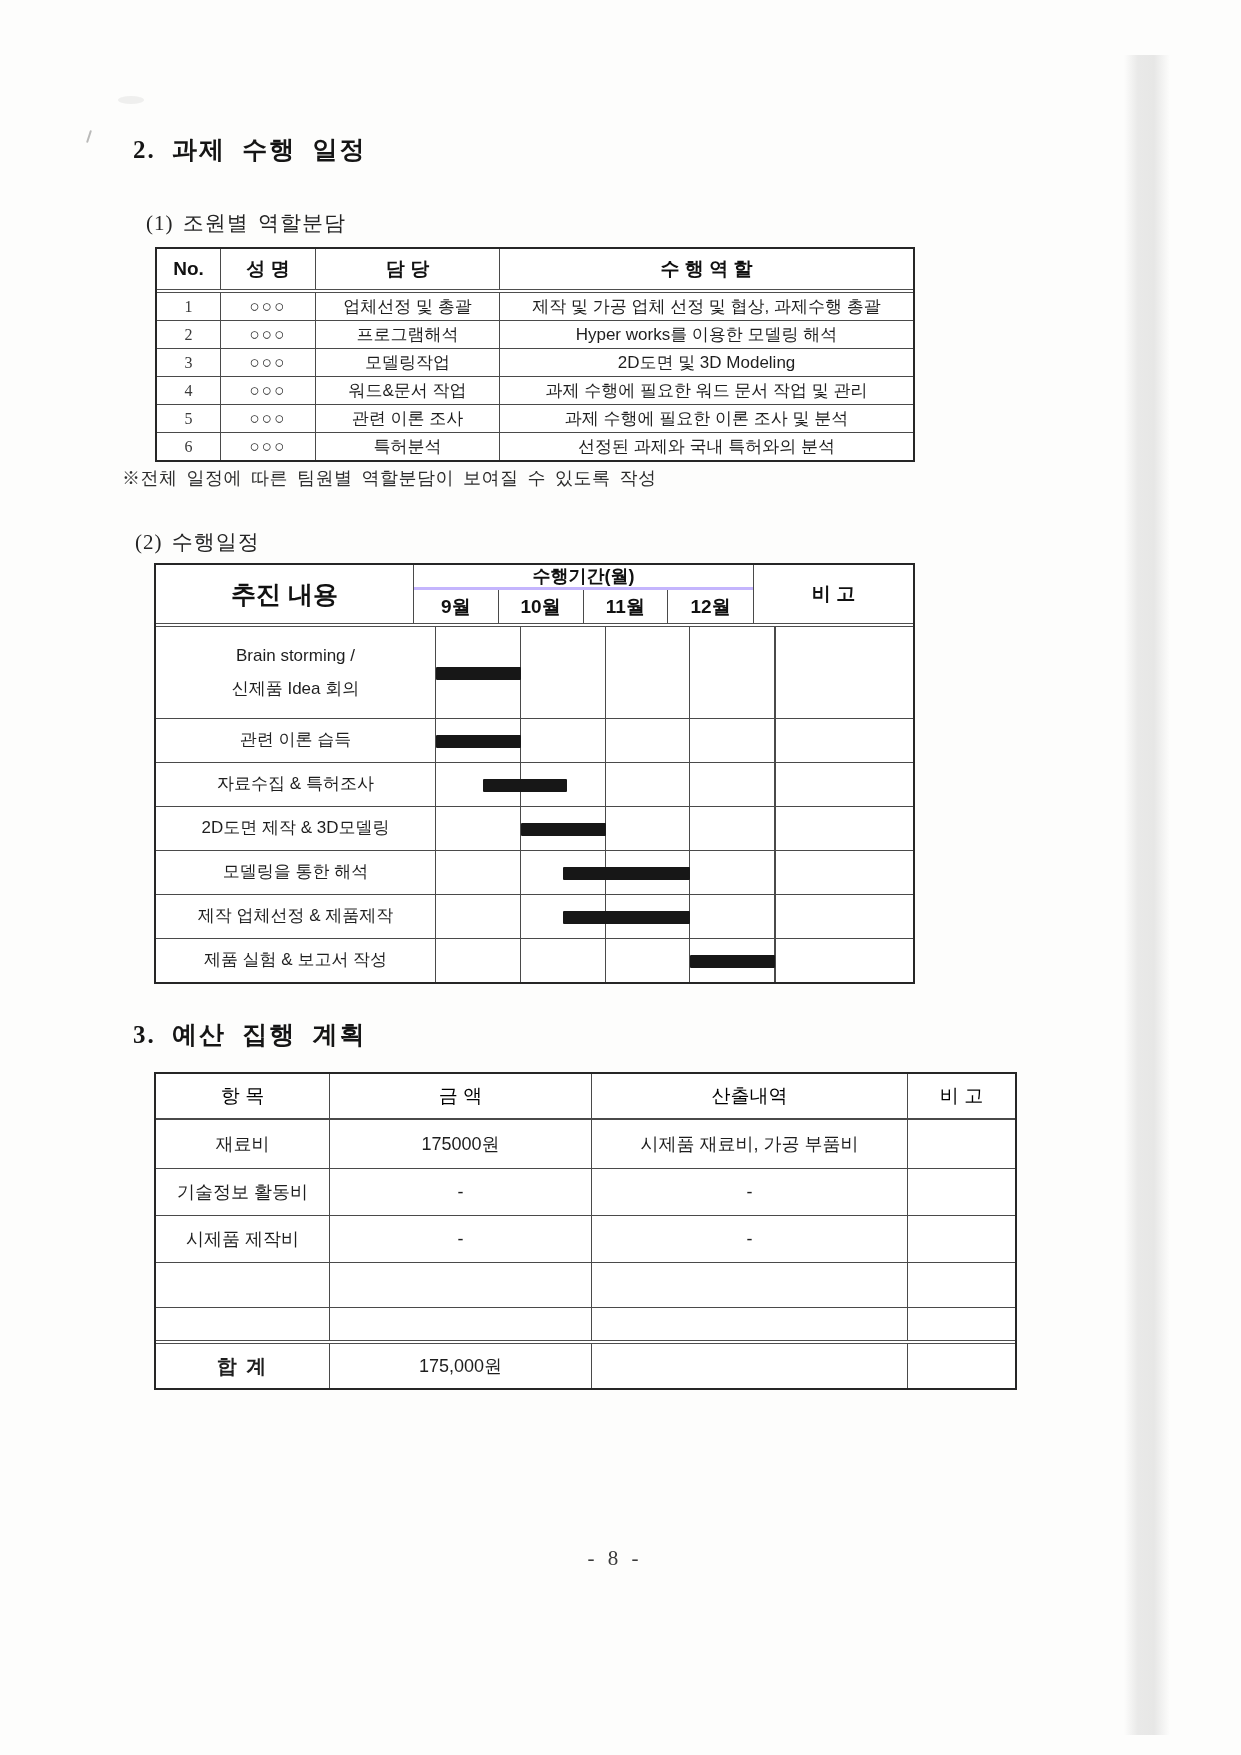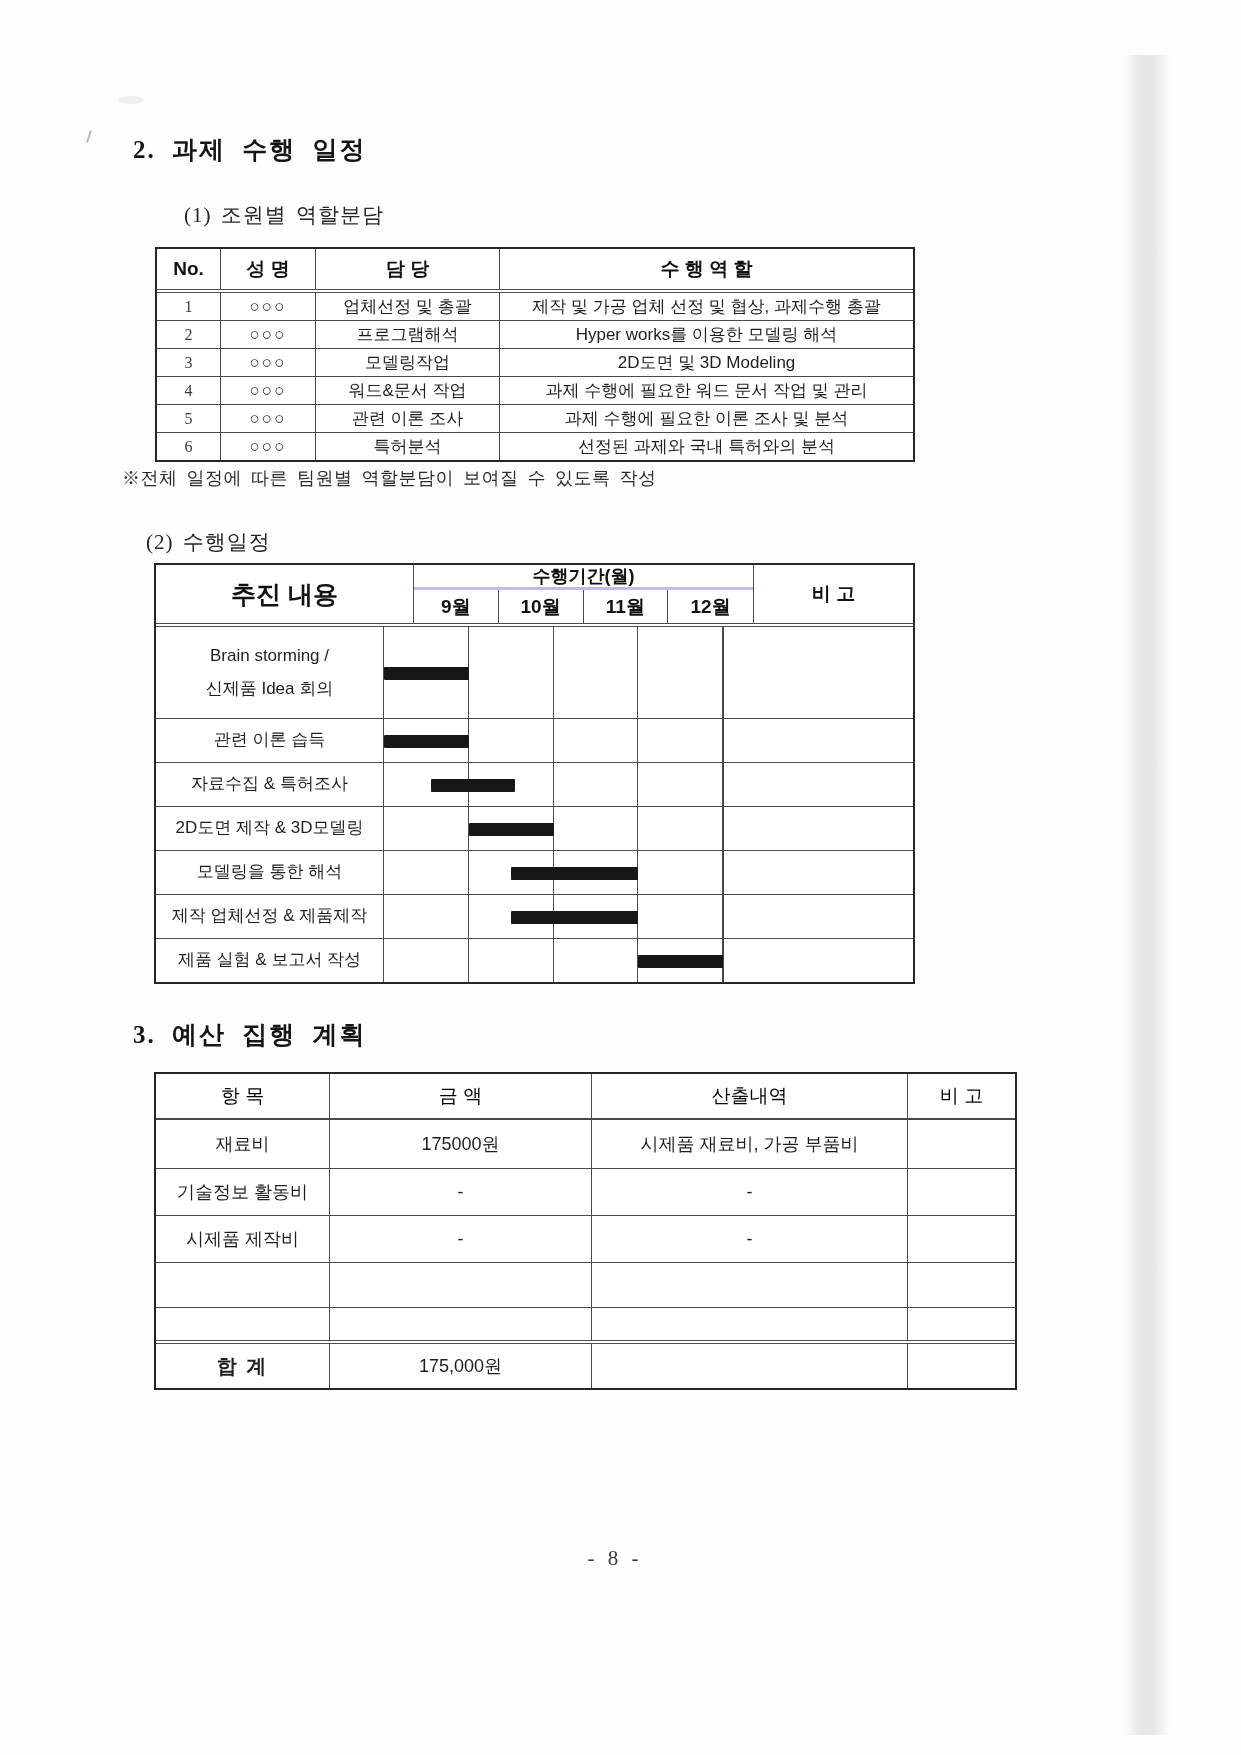--- a/index.html
+++ b/index.html
@@ -25,22 +25,22 @@
   .h1{
     position:absolute;font-family:"Liberation Serif","DejaVu Serif",serif;
     font-weight:700;font-size:25px;letter-spacing:2px;word-spacing:8px;color:#151515;white-space:nowrap;
   }
   .h1.title-2{left:133px;top:133px;}
   .h1.title-3{left:133px;top:1018px;}
   .h2{
     position:absolute;font-family:"Liberation Serif","DejaVu Serif",serif;
     font-size:21px;letter-spacing:1px;word-spacing:3px;color:#242424;white-space:nowrap;
   }
-  .h2.sub-1{left:146px;top:201px;margin-left:38px;}
-  .h2.sub-2{left:146px;top:528px;}
+  .h2.sub-1{left:146px;top:209px;}
+  .h2.sub-2{left:135px;top:528px;}
   .footnote{
     position:absolute;left:122px;top:466px;
     font-family:"Liberation Serif","DejaVu Serif",serif;
     font-size:18px;letter-spacing:0.5px;word-spacing:4px;color:#2c2c2c;white-space:nowrap;
   }
   .page-number{
     position:absolute;left:480px;top:1546px;width:270px;text-align:center;
     font-family:"Liberation Serif","DejaVu Serif",serif;font-size:21px;color:#3a3a3a;letter-spacing:4px;
   }
   
@@ -62,21 +62,21 @@
   .g-task-h{width:258px;border-right:1px solid #4a4a4a;font-weight:bold;font-size:25px;color:#111;}
   .g-period-wrap{width:340px;border-right:1px solid #4a4a4a;display:flex;flex-direction:column;box-sizing:border-box;}
   .g-period-label{height:25px;border-bottom:3px solid #c4b5fd;font-weight:bold;font-size:18px;color:#111;}
   .g-months{flex:1;display:flex;}
   .g-month{width:85px;border-right:1px solid #4a4a4a;font-weight:bold;font-size:19px;color:#111;}
   .g-month:last-child{border-right:none;}
   .g-remark-h{flex:1;font-weight:bold;font-size:19px;color:#111;}
   .g-row{display:flex;height:43px;border-bottom:1px solid #4a4a4a;}
   .g-row:last-child{border-bottom:none;}
   .g-row.tall{height:91px;}
-  .g-task{width:228px;border-right:1px solid #4a4a4a;font-size:17px;flex-direction:column;line-height:1.9;}
+  .g-task{width:280px;border-right:1px solid #4a4a4a;font-size:17px;flex-direction:column;line-height:1.9;}
   .g-cells{width:340px;border-right:1px solid #4a4a4a;position:relative;display:flex;box-sizing:border-box;}
   .g-cell{width:85px;border-right:1px solid #4a4a4a;box-sizing:border-box;}
   .g-cell:last-child{border-right:none;}
   .g-bar{position:absolute;height:13px;top:calc(50% - 6px);background:#171717;border-radius:1px;}
   .g-remark{flex:1;}
   
   .t3{position:absolute;left:154px;top:1072px;width:863px;border:2px solid #262626;background:#fff;box-sizing:border-box;}
   .b-head{display:flex;height:44px;border-bottom:2px solid #4a4a4a;font-weight:normal;font-size:19px;color:#000000;}
   .b-row{display:flex;border-bottom:1px solid #4a4a4a;font-size:18px;}
   .b-row.r0{height:48px;}

